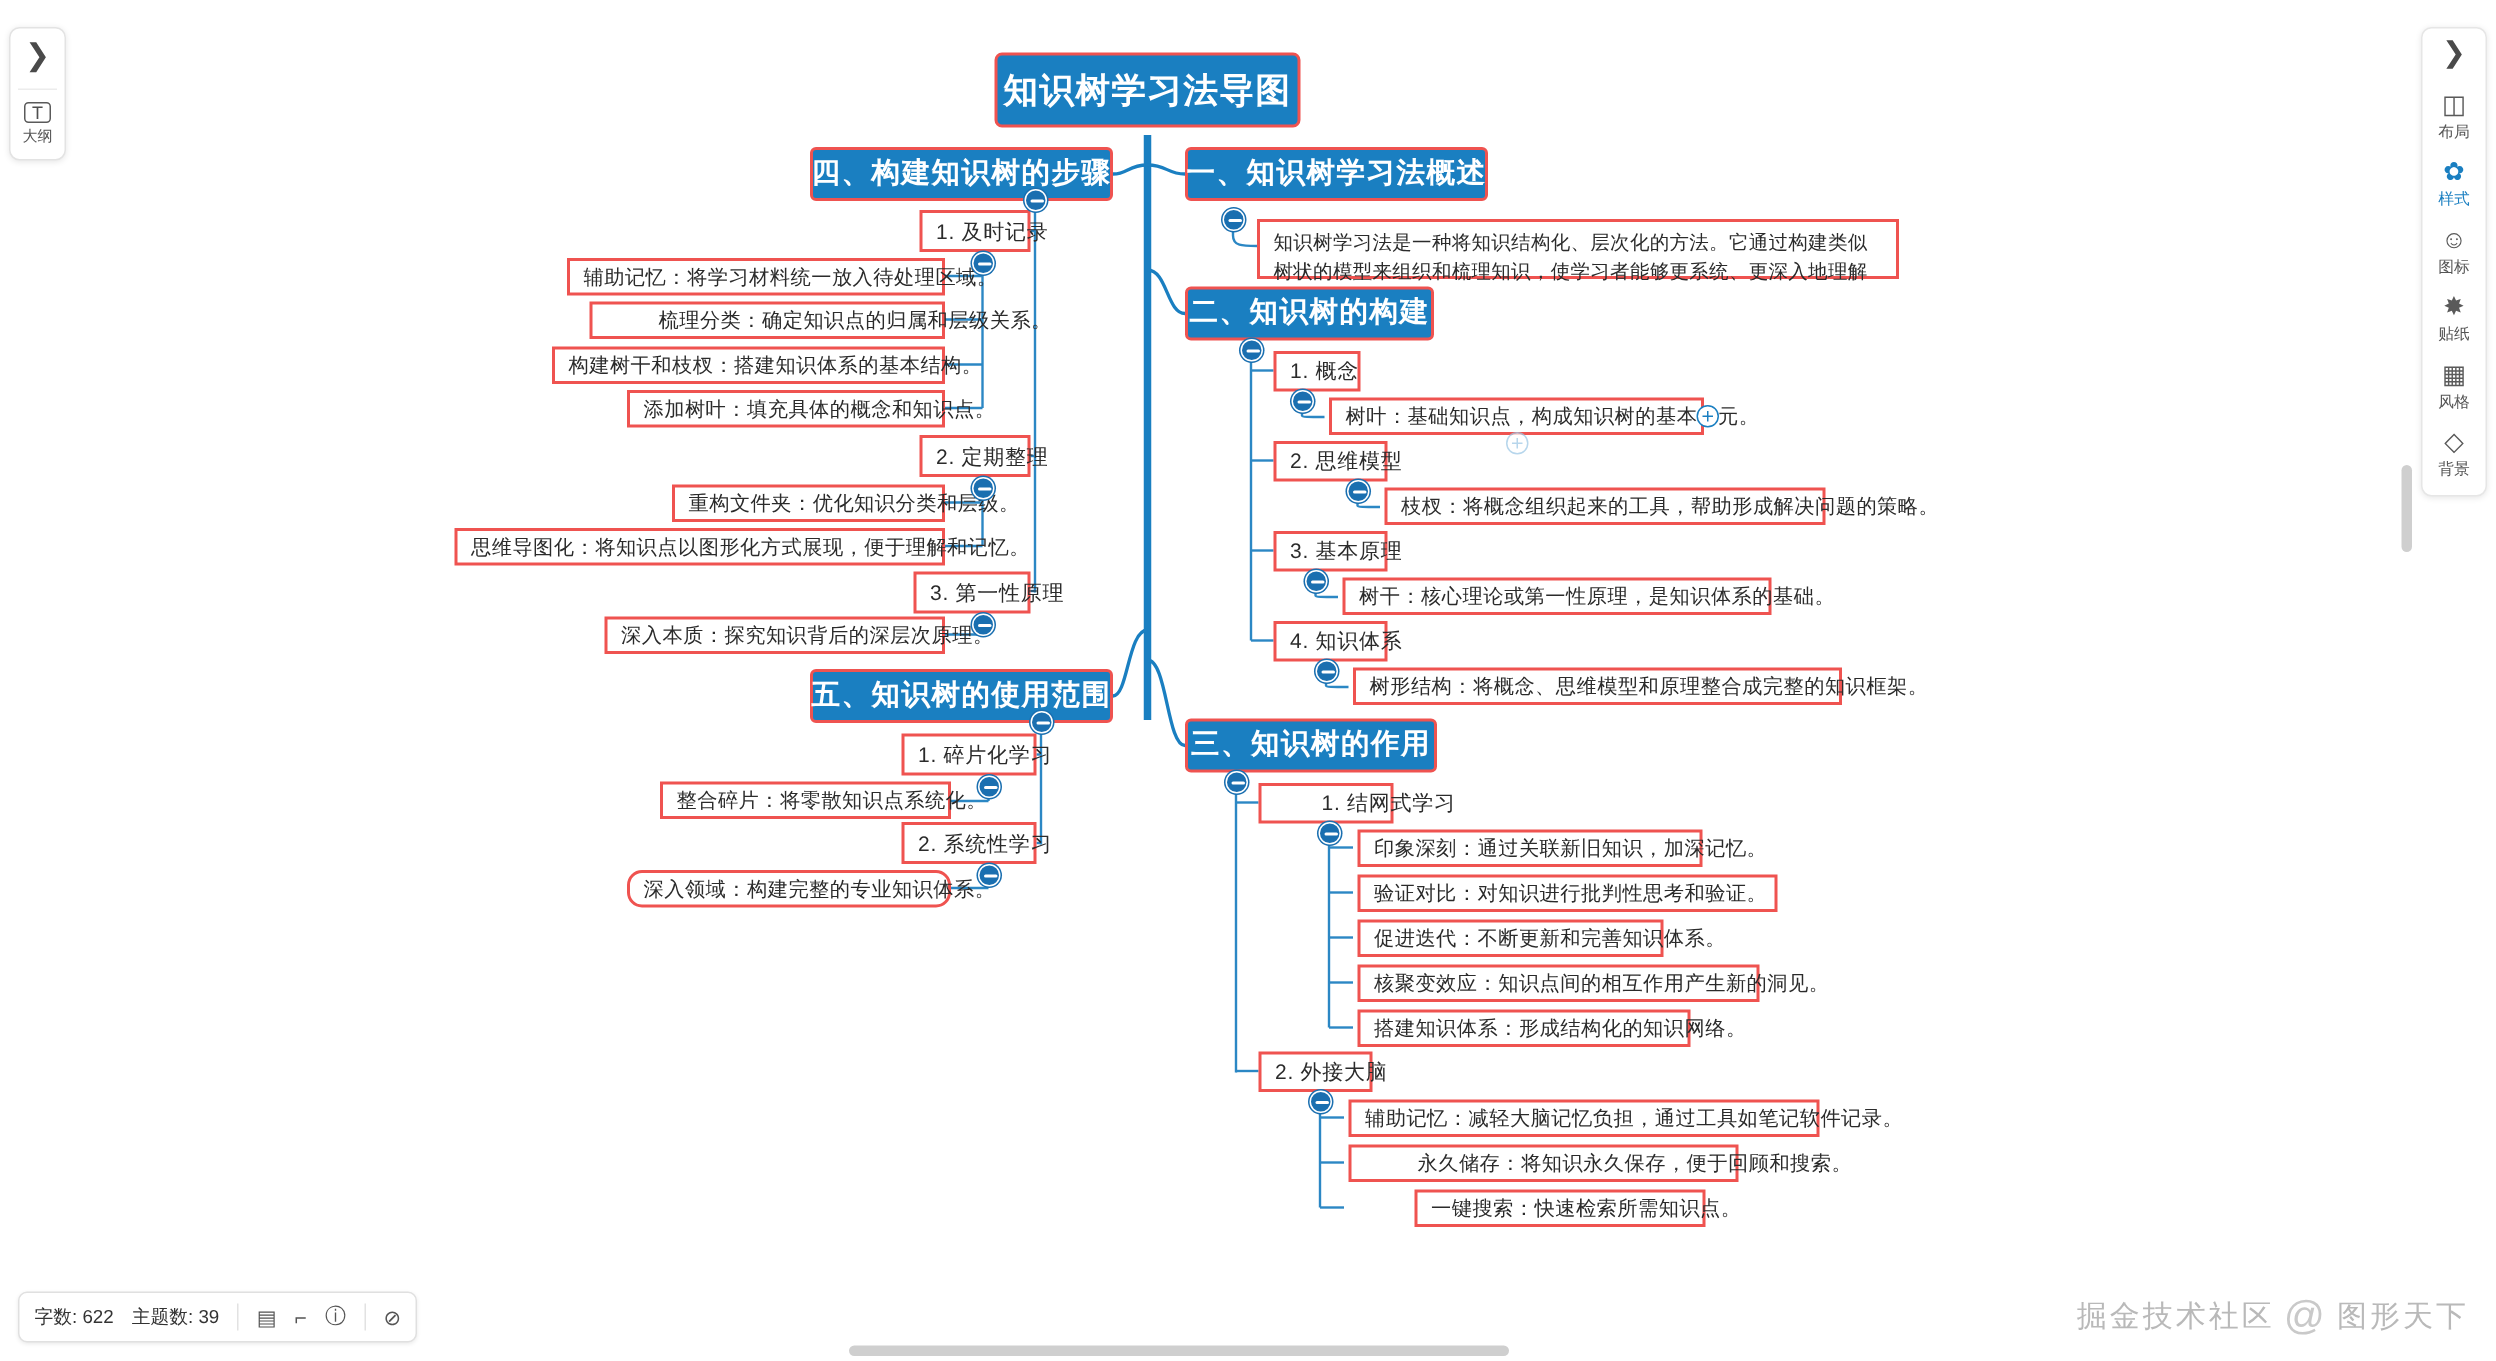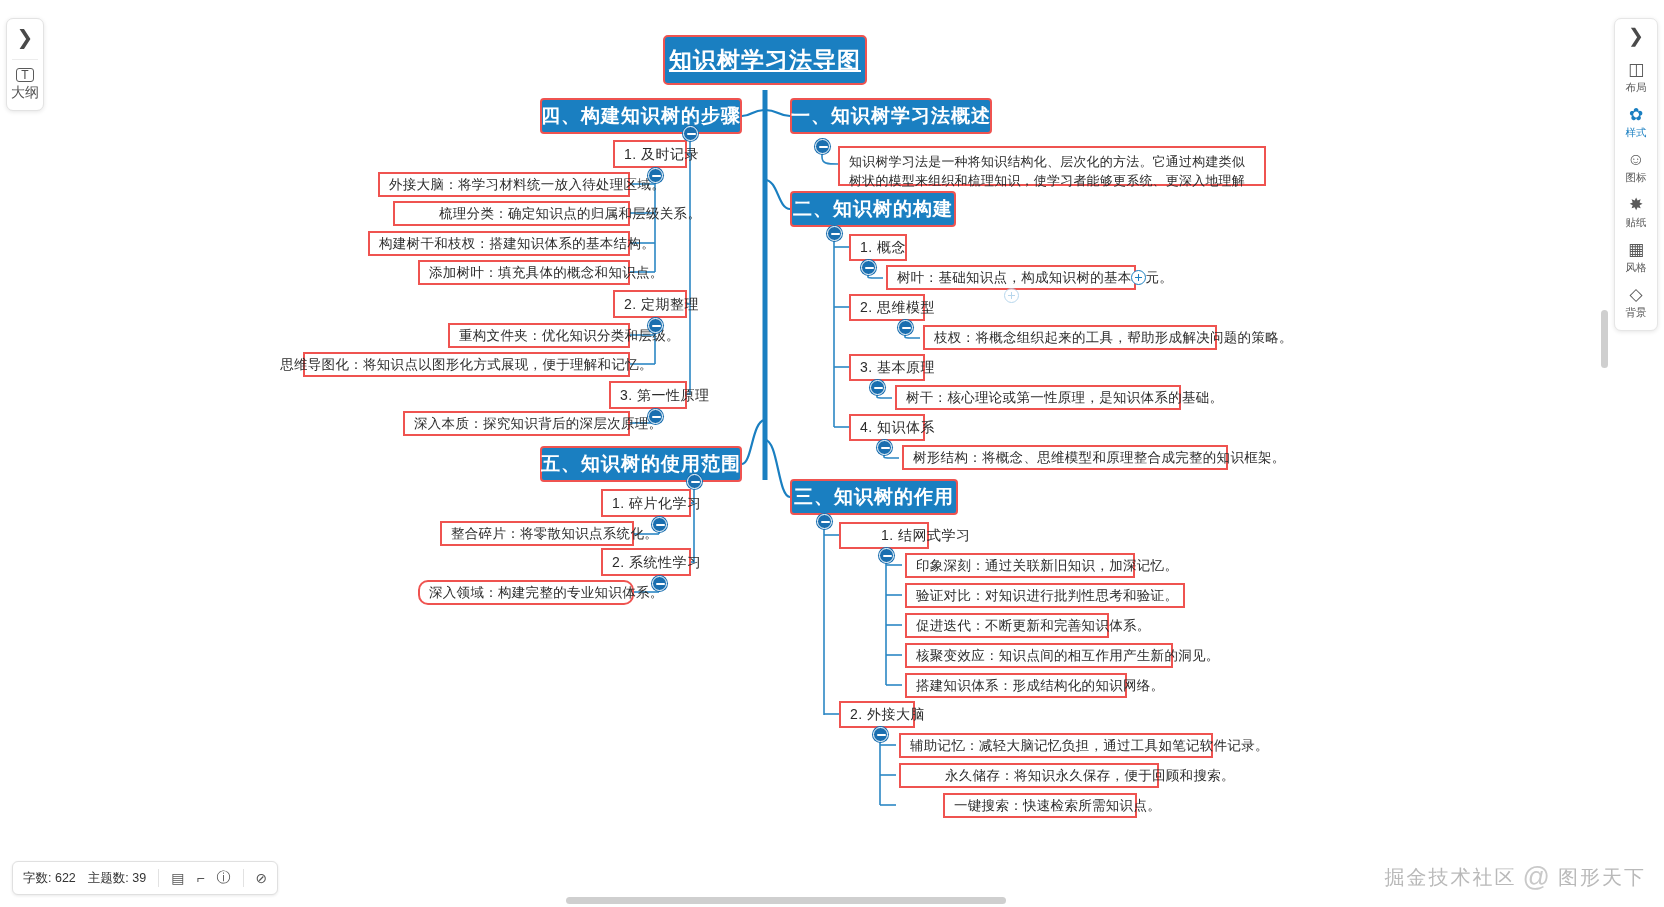--- a/index.html
+++ b/index.html
@@ -92,21 +92,21 @@
     position:absolute; left:6px; top:18px; width:38px;
     background:#fff; border:1px solid #e3e3e3; border-radius:7px;
     box-shadow:0 1px 4px rgba(0,0,0,.10);
     padding:6px 0 8px;
     display:flex; flex-direction:column; align-items:center; gap:8px;
   }
   #left-toolbar .chev { font-size:20px; color:#4a4a4a; line-height:1; padding:2px 0 4px; }
   #left-toolbar .divider { width:26px; height:1px; background:#ececec; }
   .tb-item { display:flex; flex-direction:column; align-items:center; gap:2px; cursor:pointer; }
   .tb-item .gl { font-size:15px; color:#4f4f4f; line-height:1; }
-  .tb-item .lb { font-size:14px; color:#555; }
+  .tb-item .lb { font-size:10px; color:#555; }
 
   
   #right-toolbar {
     position:absolute; right:6px; top:18px; width:44px;
     background:#fff; border:1px solid #e6e6e6; border-radius:7px;
     box-shadow:0 1px 4px rgba(0,0,0,.10);
     padding:6px 0 10px;
     display:flex; flex-direction:column; align-items:center; gap:11px;
   }
   #right-toolbar .chev { font-size:19px; color:#4a4a4a; line-height:1; padding:1px 0 5px;}
@@ -243,56 +243,56 @@
       <path d="M886,685 C890,685 892,685 902,685"></path>
     </g>
     <g fill="none" stroke="#2b87c4" stroke-width="1.6">
       <path d="M880,730 L880,805"></path>
       <path d="M880,745 C884,745 886,745 896,745"></path>
       <path d="M880,775 C884,775 886,775 896,775"></path>
       <path d="M880,805 C884,805 886,805 896,805"></path>
     </g>
   </svg>
 
-  <div class="node main root" style="left:663px; top:35px; width:204px; height:50px;text-decoration:underline;">
+  <div class="node main root" style="left:663px; top:35px; width:204px; height:50px;">
     <span>知识树学习法导图</span>
   </div>
 
   <div class="node main branch" style="left:540px; top:98px; width:202px; height:36px;">
     <span>四、构建知识树的步骤</span>
   </div>
   <div class="toggle" style="left:683px; top:126px;"></div>
 
   <div class="node sub" style="left:613px; top:140px; width:74px; height:28px;">
     <span>1. 及时记录</span>
   </div>
   <div class="toggle" style="left:648px; top:168px;"></div>
 
   <div class="node leaf" style="left:378px; top:172px; width:252px; height:25px;">
-    <span>外接大脑：将学习材料统一放入待处理区域。</span>
+    <span>辅助记忆：将学习材料统一放入待处理区域。</span>
   </div>
   <div class="node leaf" style="left:393px; top:201px; width:237px; height:25px;padding-left:44px;">
     <span>梳理分类：确定知识点的归属和层级关系。</span>
   </div>
   <div class="node leaf" style="left:368px; top:231px; width:262px; height:25px;">
     <span>构建树干和枝杈：搭建知识体系的基本结构。</span>
   </div>
   <div class="node leaf" style="left:418px; top:260px; width:212px; height:25px;">
     <span>添加树叶：填充具体的概念和知识点。</span>
   </div>
 
   <div class="node sub" style="left:613px; top:290px; width:74px; height:28px;">
     <span>2. 定期整理</span>
   </div>
   <div class="toggle" style="left:648px; top:318px;"></div>
 
   <div class="node leaf" style="left:448px; top:323px; width:182px; height:25px;">
     <span>重构文件夹：优化知识分类和层级。</span>
   </div>
-  <div class="node leaf" style="left:303px; top:352px; width:327px; height:25px;justify-content:center;">
+  <div class="node leaf" style="left:303px; top:352px; width:327px; height:25px;">
     <span>思维导图化：将知识点以图形化方式展现，便于理解和记忆。</span>
   </div>
 
   <div class="node sub" style="left:609px; top:381px; width:78px; height:28px;">
     <span>3. 第一性原理</span>
   </div>
   <div class="toggle" style="left:648px; top:409px;"></div>
 
   <div class="node leaf" style="left:403px; top:411px; width:227px; height:25px;">
     <span>深入本质：探究知识背后的深层次原理。</span>

